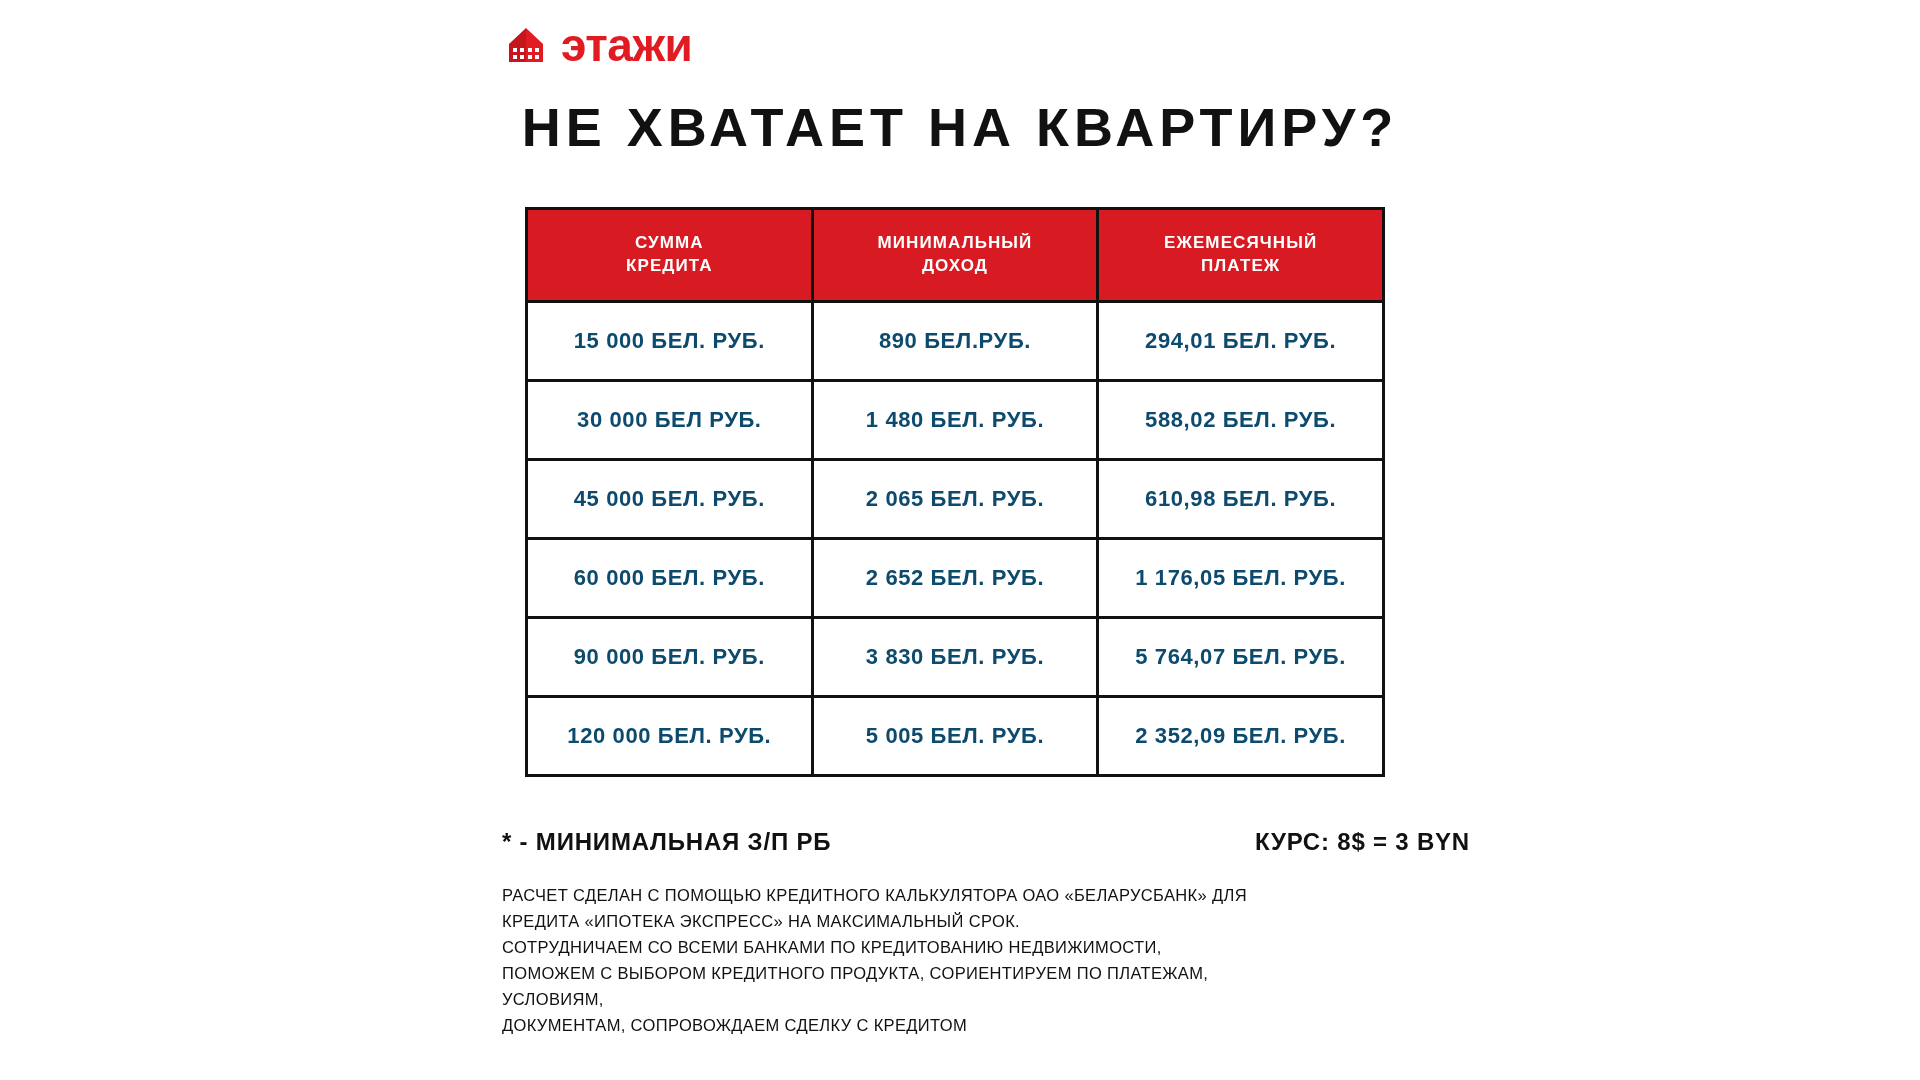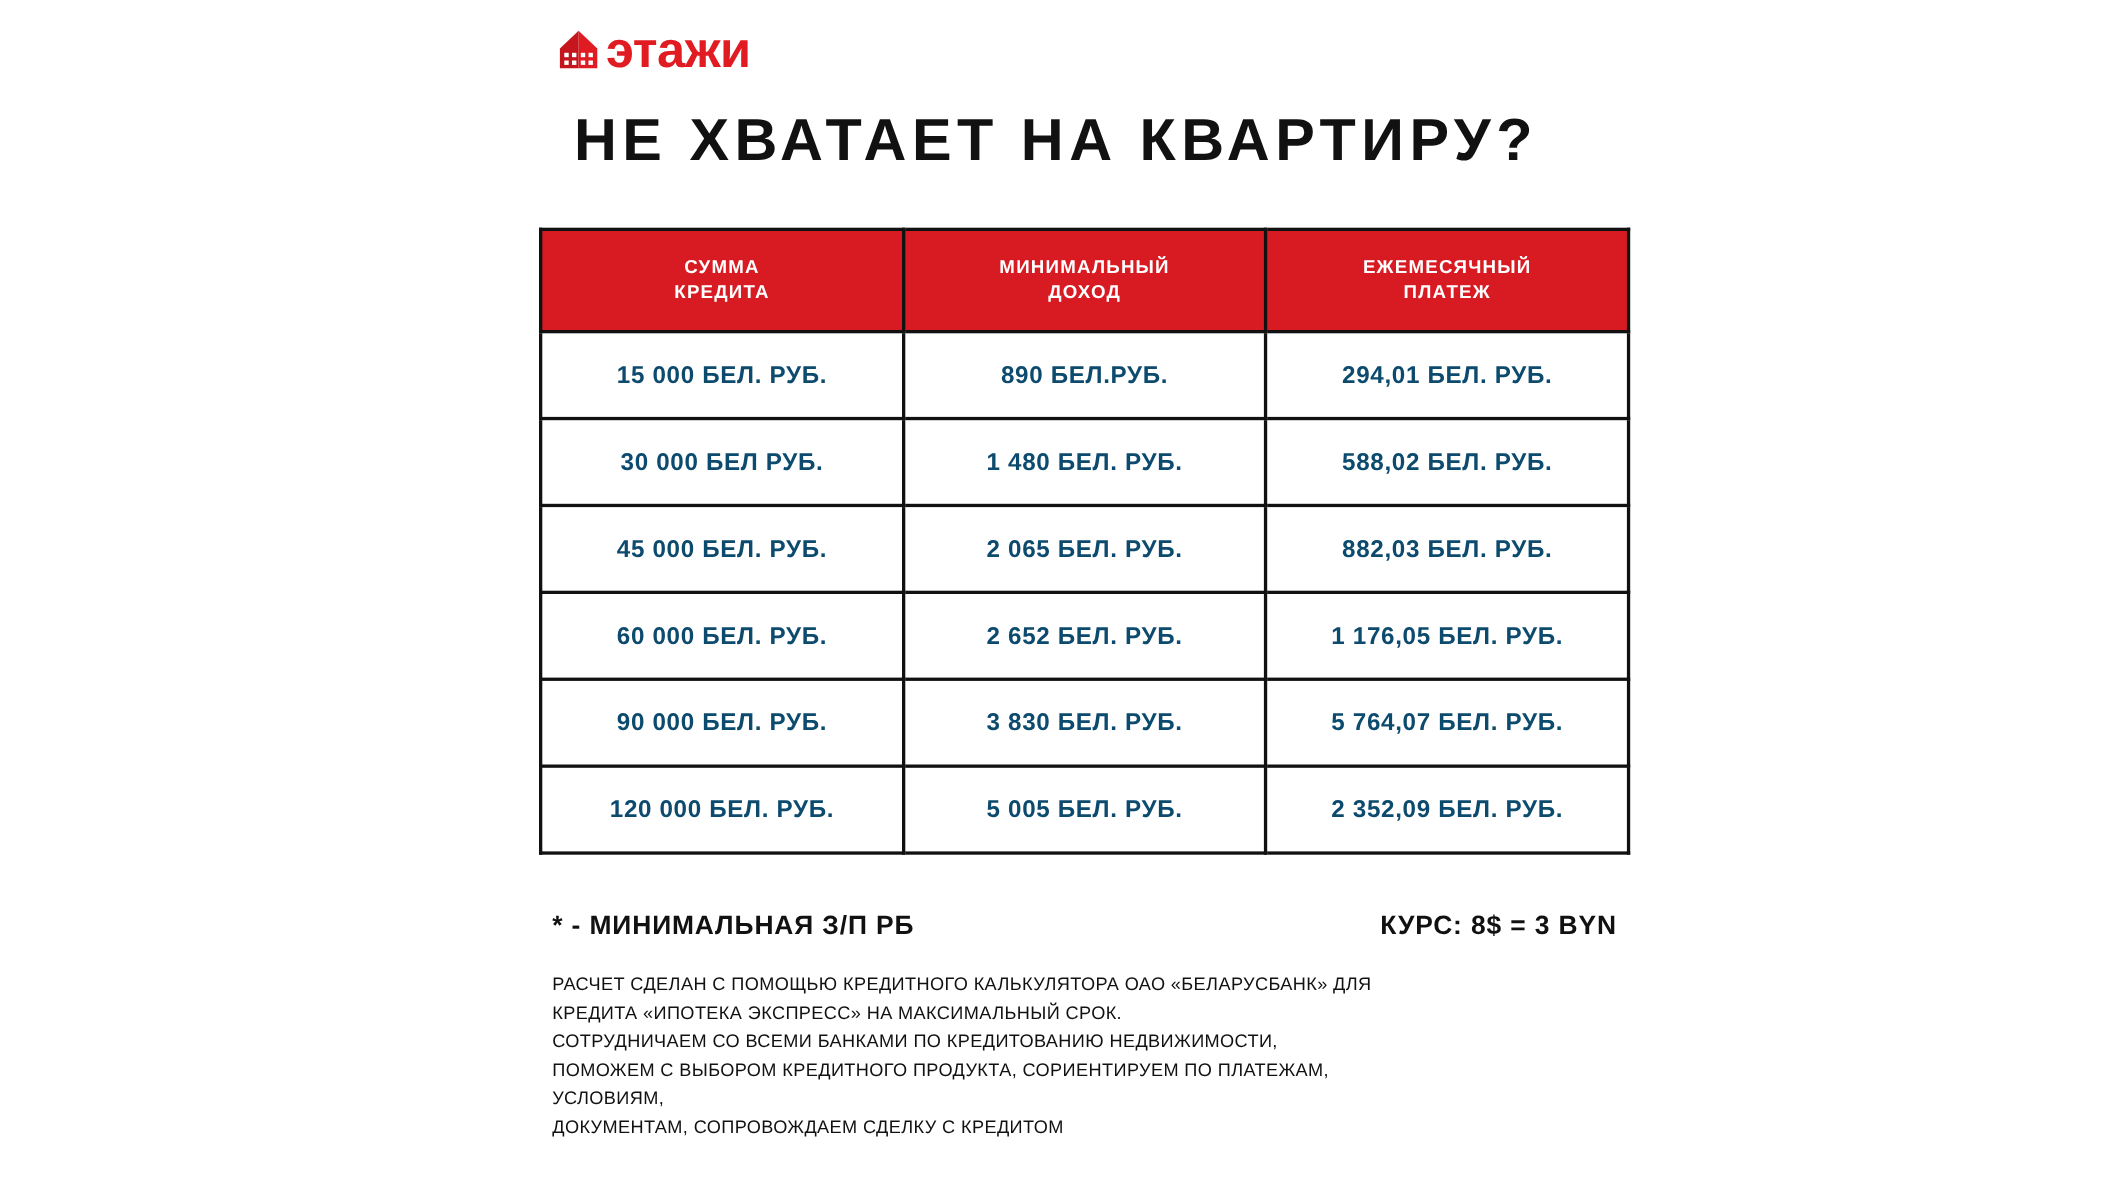--- a/index.html
+++ b/index.html
@@ -20,21 +20,21 @@
     height: 1080px;
     box-sizing: border-box;
   }
   
   .logo {
     position: absolute;
     left: 505px;
     top: 22px;
     display: flex;
     align-items: center;
-    gap: 4px;
+    gap: 14px;
   }
   .logo-mark {
     width: 42px;
     height: 42px;
     position: relative;
   }
   .logo-text {
     font-size: 46px;
     font-weight: bold;
     color: #E11B22;
@@ -52,23 +52,23 @@
     font-weight: bold;
     letter-spacing: 5px;
     color: #111111;
     padding-left: 430px;
     padding-right: 430px;
     box-sizing: border-box;
   }
   
   .table-wrap {
     position: absolute;
-    left: 490px;
+    left: 525px;
     top: 207px;
-    width: 992px;
+    width: 860px;
   }
   table.rate-table {
     border-collapse: collapse;
     width: 100%;
     table-layout: fixed;
   }
   table.rate-table th {
     background: #D81B22;
     color: #ffffff;
     font-size: 17px;
@@ -172,21 +172,21 @@
           <td>294,01 БЕЛ. РУБ.</td>
         </tr>
         <tr>
           <td>30 000 БЕЛ РУБ.</td>
           <td>1 480 БЕЛ. РУБ.</td>
           <td>588,02 БЕЛ. РУБ.</td>
         </tr>
         <tr>
           <td>45 000 БЕЛ. РУБ.</td>
           <td>2 065 БЕЛ. РУБ.</td>
-          <td>882,03 БЕЛ. РУБ.</td>
+          <td>610,98 БЕЛ. РУБ.</td>
         </tr>
         <tr>
           <td>60 000 БЕЛ. РУБ.</td>
           <td>2 652 БЕЛ. РУБ.</td>
           <td>1 176,05 БЕЛ. РУБ.</td>
         </tr>
         <tr>
           <td>90 000 БЕЛ. РУБ.</td>
           <td>3 830 БЕЛ. РУБ.</td>
           <td>5 764,07 БЕЛ. РУБ.</td>

